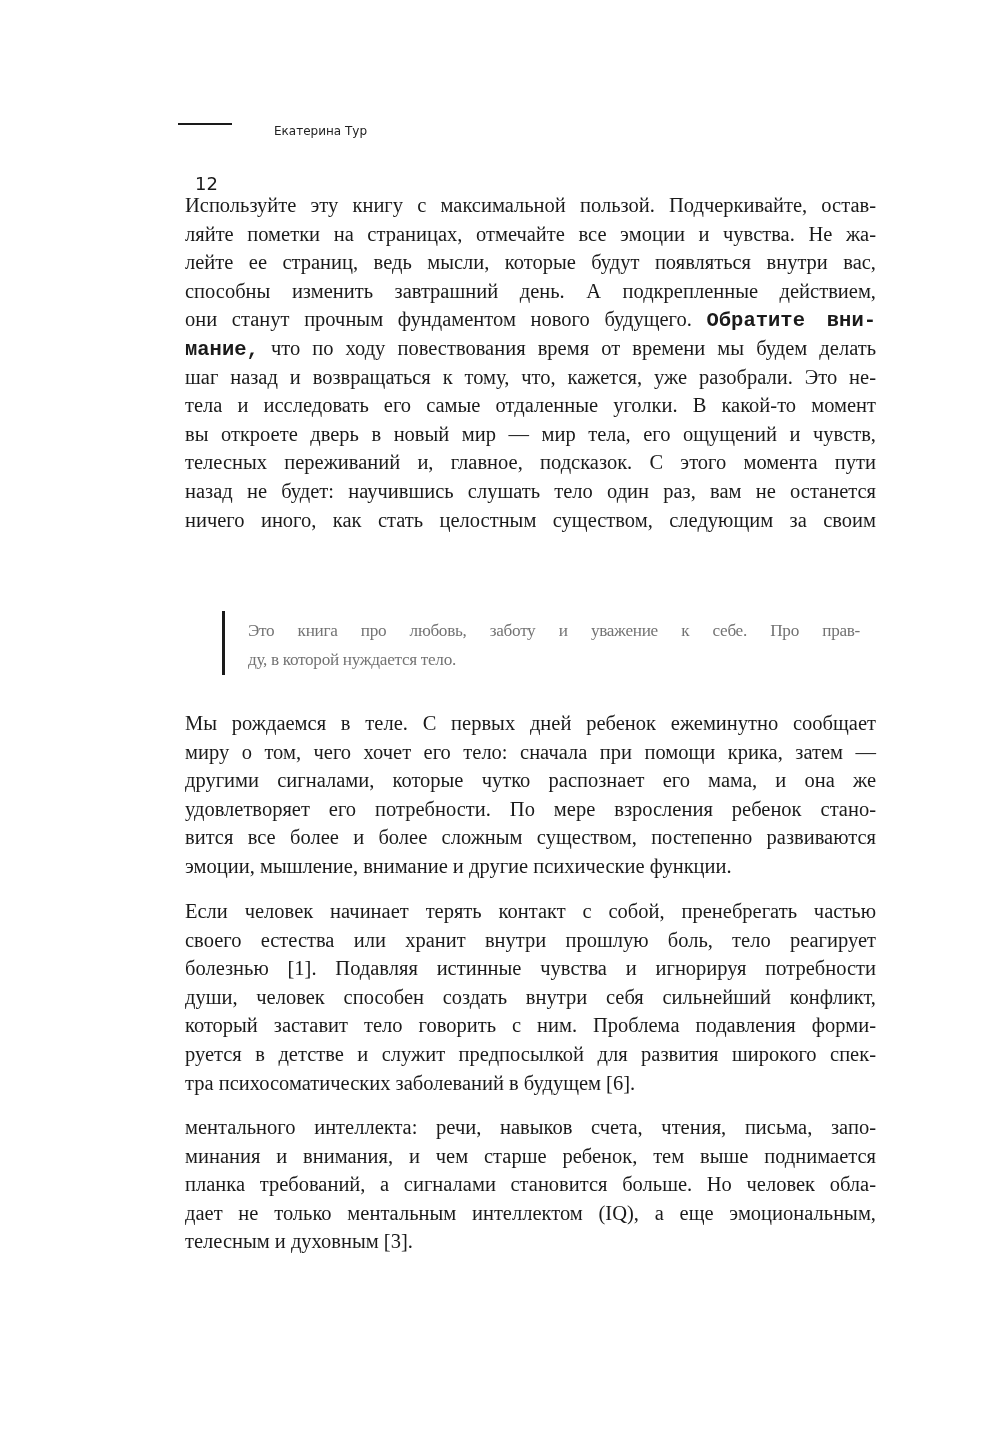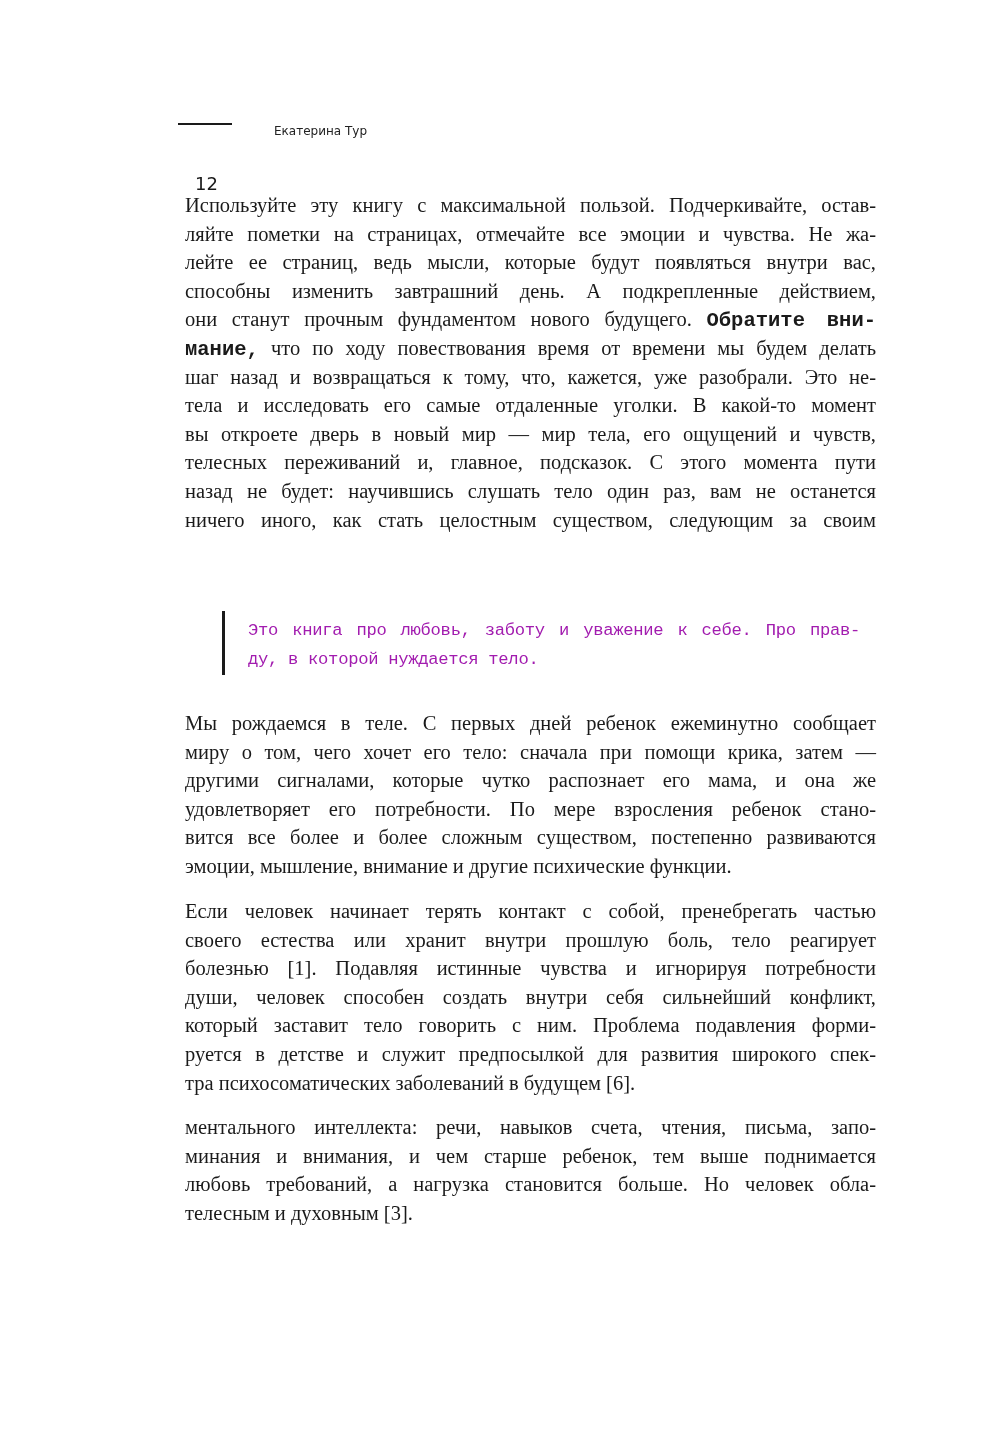--- a/index.html
+++ b/index.html
@@ -88,24 +88,24 @@
       top: 2px;
       width: 3px;
       height: 64px;
       background: #1a1a1a;
     }
     .quote-text {
       position: absolute;
       left: 26px;
       top: 7px;
       width: 612px;
-      font-family: Liberation Mono, monospace;
+      font-family: Liberation Serif, serif;
       font-size: 17.2px;
       line-height: 29px;
-      color: #a21caf;
+      color: #737373;
       letter-spacing: -0.3px;
     }
     .quote-text .line {
       height: 29px;
     }
   </style>
 </head>
 <body>
 
 <div class="page-header">
@@ -152,15 +152,16 @@
   <span class="line">болезнью [1]. Подавляя истинные чувства и игнорируя потребности</span>
   <span class="line">души, человек способен создать внутри себя сильнейший конфликт,</span>
   <span class="line">который заставит тело говорить с ним. Проблема подавления форми-</span>
   <span class="line">руется в детстве и служит предпосылкой для развития широкого спек-</span>
   <span class="line last">тра психосоматических заболеваний в будущем [6].</span>
 </div>
 
 <div class="body-text" id="para4">
   <span class="line">ментального интеллекта: речи, навыков счета, чтения, письма, запо-</span>
   <span class="line">минания и внимания, и чем старше ребенок, тем выше поднимается</span>
-  <span class="line">любовь требований, а нагрузка становится больше. Но человек обла-</span>
+  <span class="line">планка требований, а сигналами становится больше. Но человек обла-</span>
+  <span class="line">дает не только ментальным интеллектом (IQ), а еще эмоциональным,</span>
   <span class="line last">телесным и духовным [3].</span>
 </div>
 
 </body></html>

